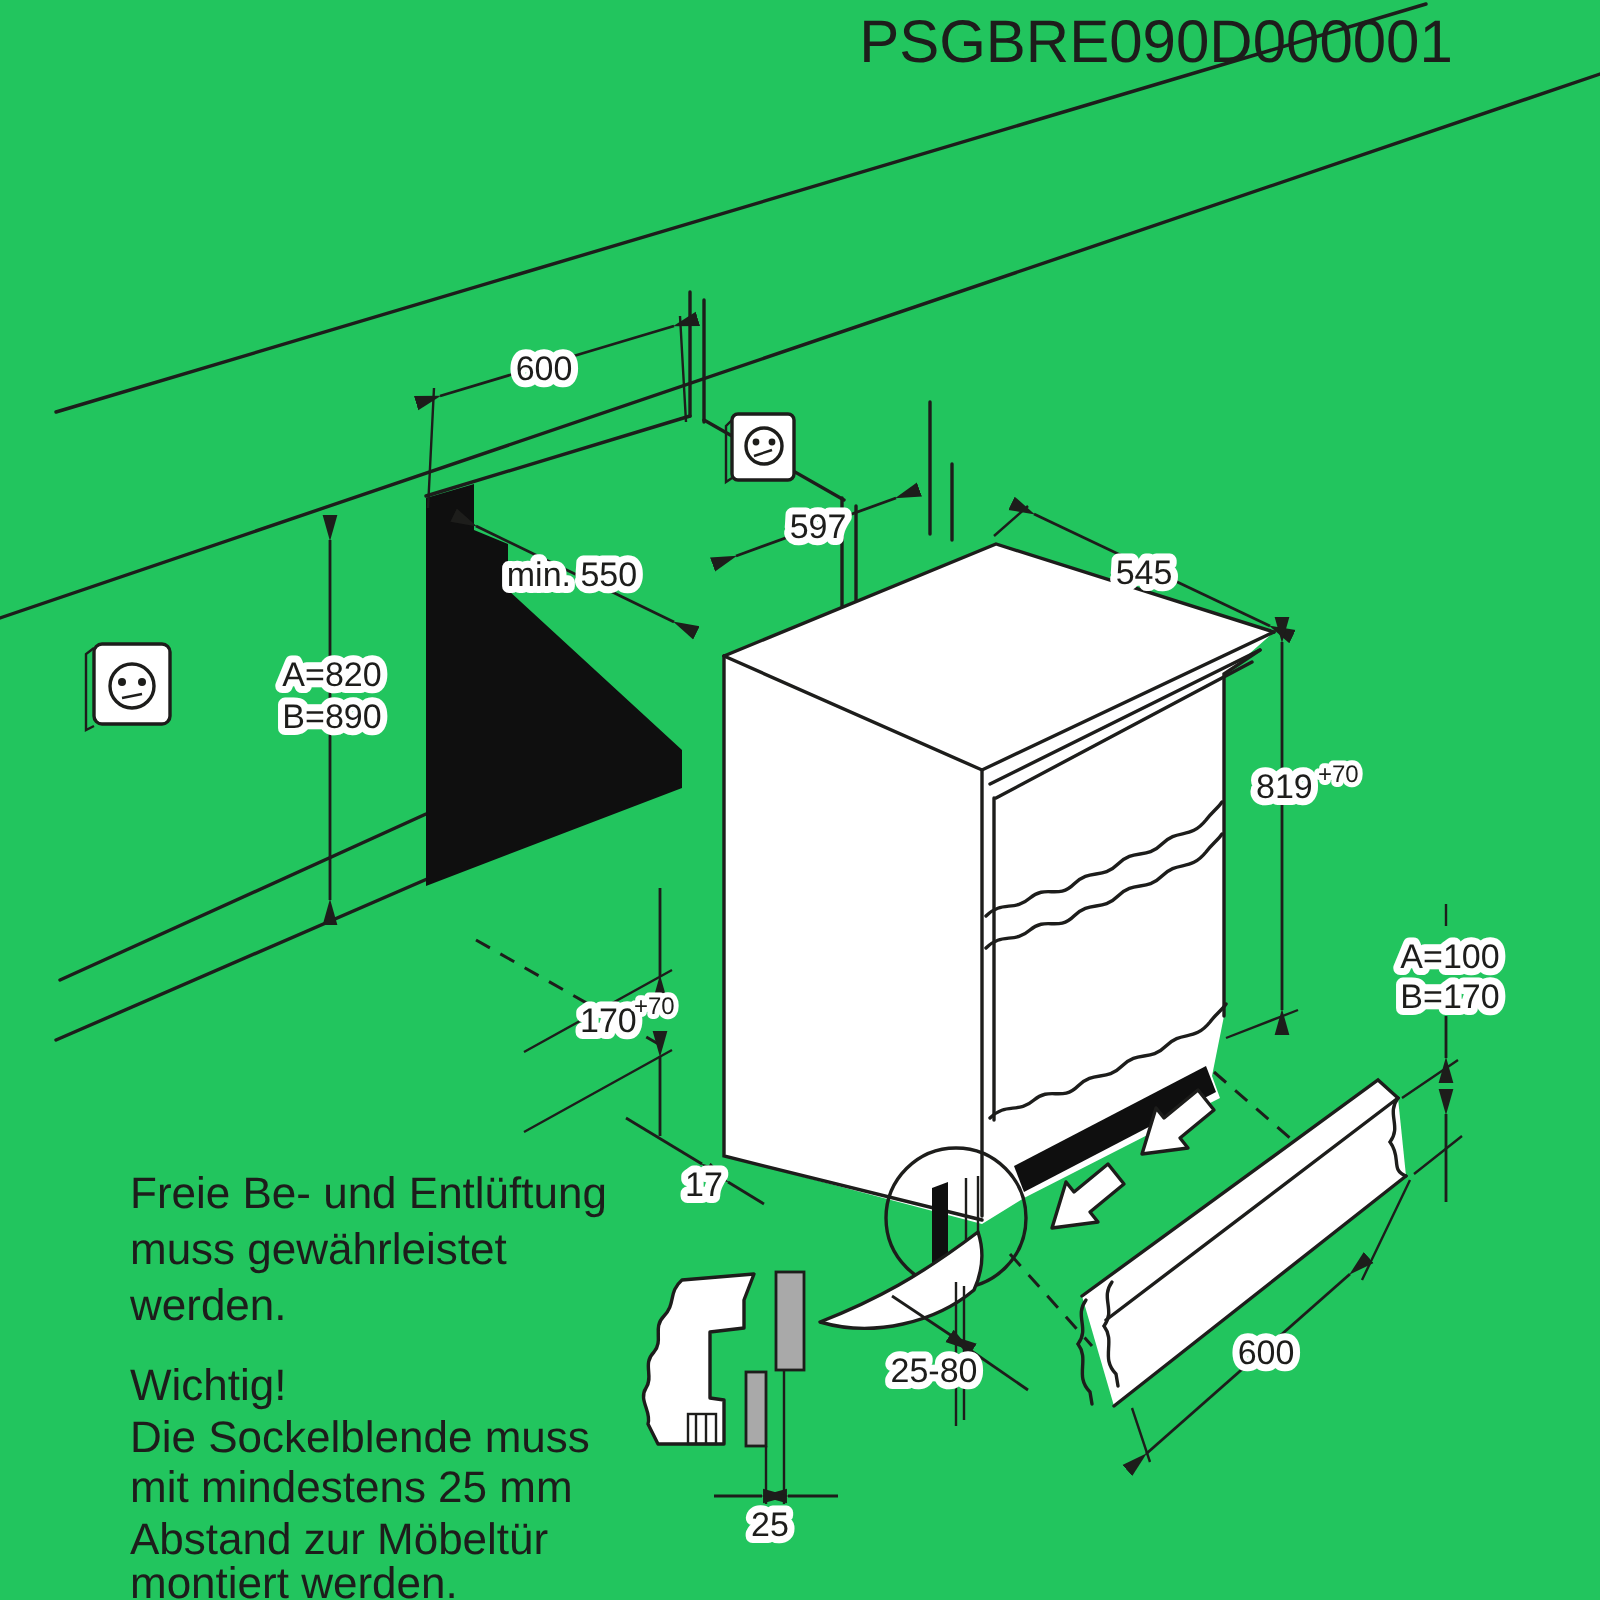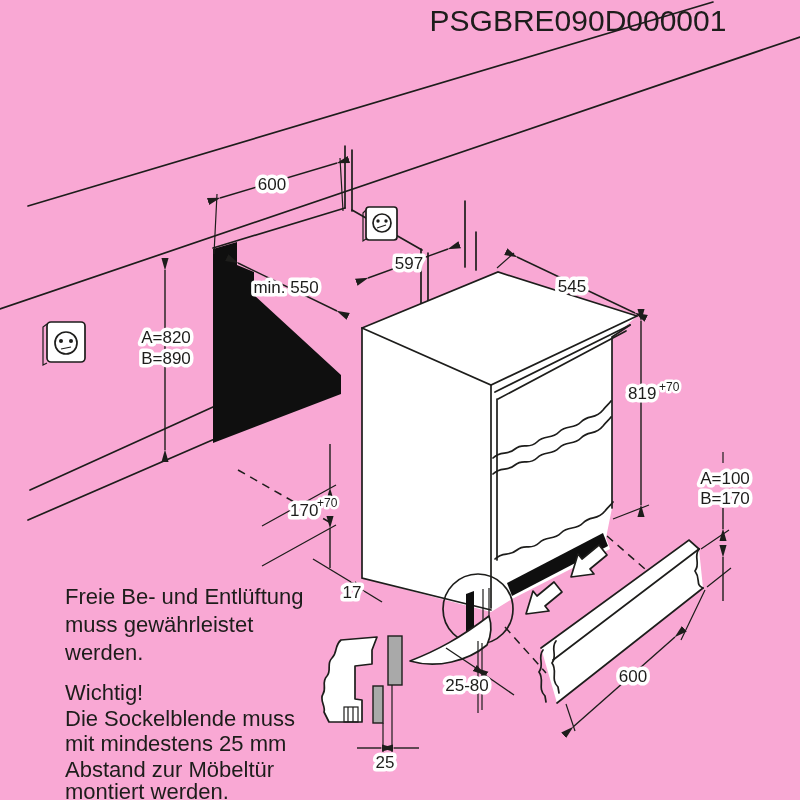--- a/index.html
+++ b/index.html
@@ -1,16 +1,16 @@
 <!DOCTYPE html>
 <html><head>
 <meta charset="utf-8">
 <style>
   html,body{margin:0;padding:0;background:#fff;}
-  #stage{position:relative;width:800px;height:800px;background:#f9a8d4;overflow:hidden;
+  #stage{position:relative;width:800px;height:800px;background:#22c55e;overflow:hidden;
          font-family:"Liberation Sans", sans-serif;}
   svg{position:absolute;left:0;top:0;}
   .ln  {stroke:#1d1d1b;stroke-width:1.7;fill:none;stroke-linecap:round;}
   .thin{stroke:#1d1d1b;stroke-width:1.2;fill:none;}
   .dim {stroke:#1d1d1b;stroke-width:1.4;fill:none;}
   .dash{stroke:#1d1d1b;stroke-width:1.5;fill:none;stroke-dasharray:8 6;}
   .whitefill{fill:#ffffff;stroke:none;}
   .blackfill{fill:#0f0f0f;stroke:none;}
   .grayfill{fill:#a9a9a9;stroke:#1d1d1b;stroke-width:1.4;}
   .outline{fill:#ffffff;stroke:#1d1d1b;stroke-width:1.7;stroke-linejoin:round;}

